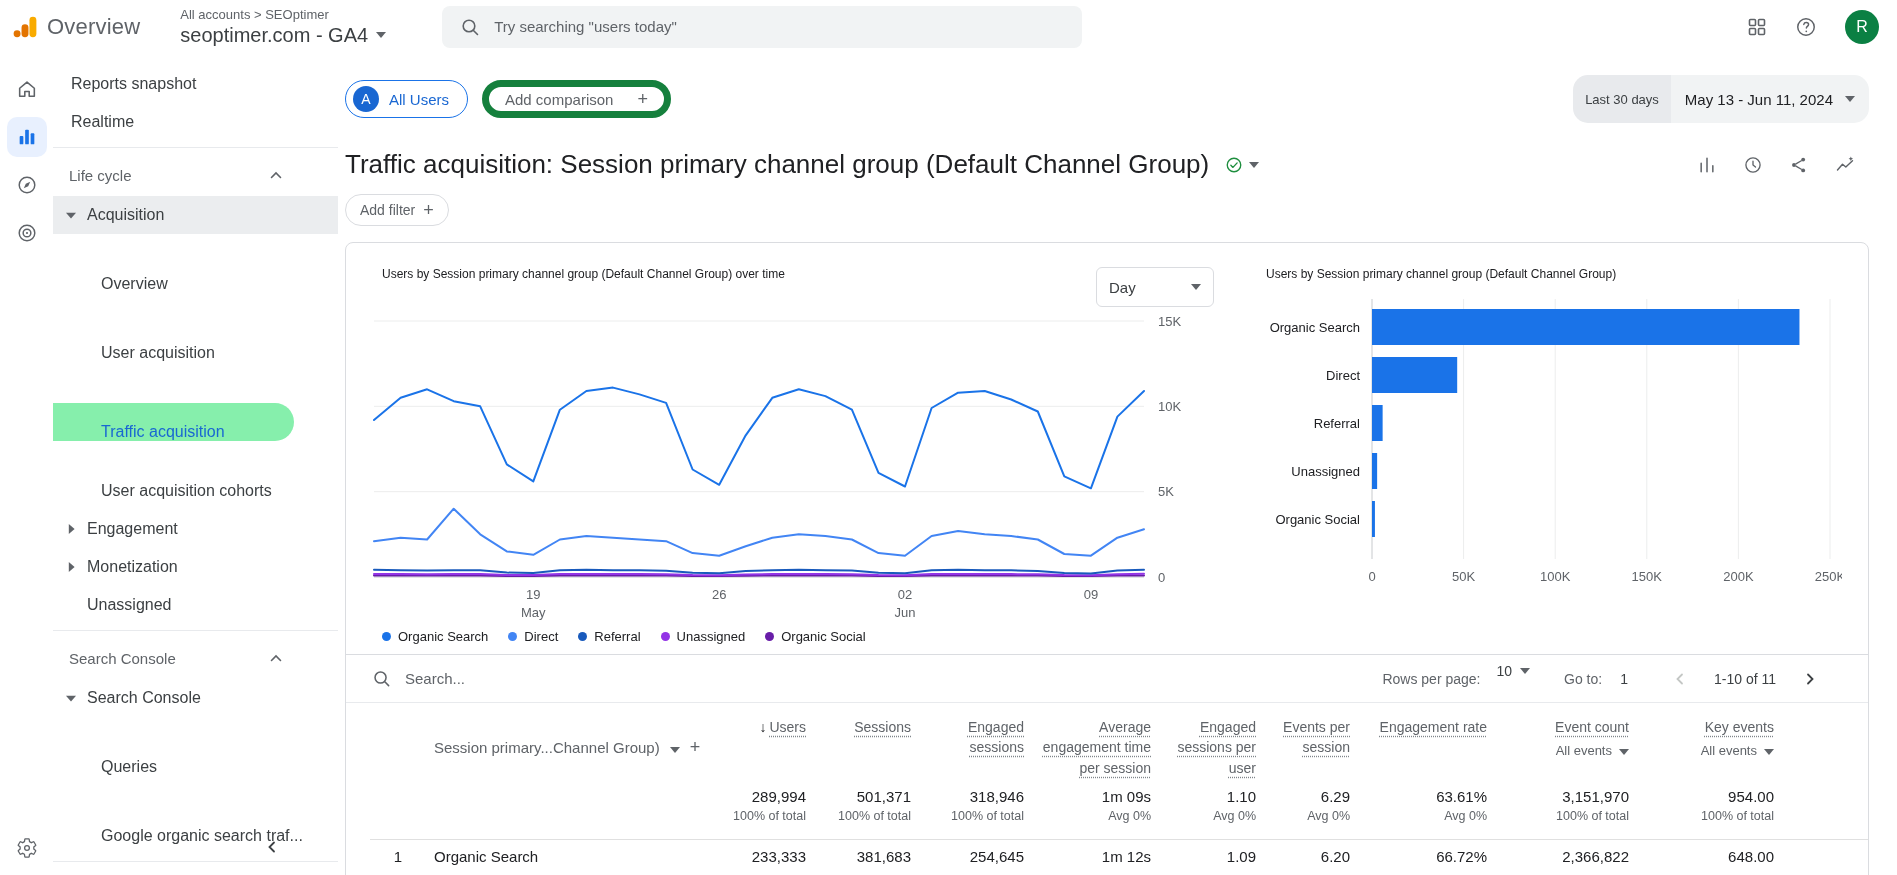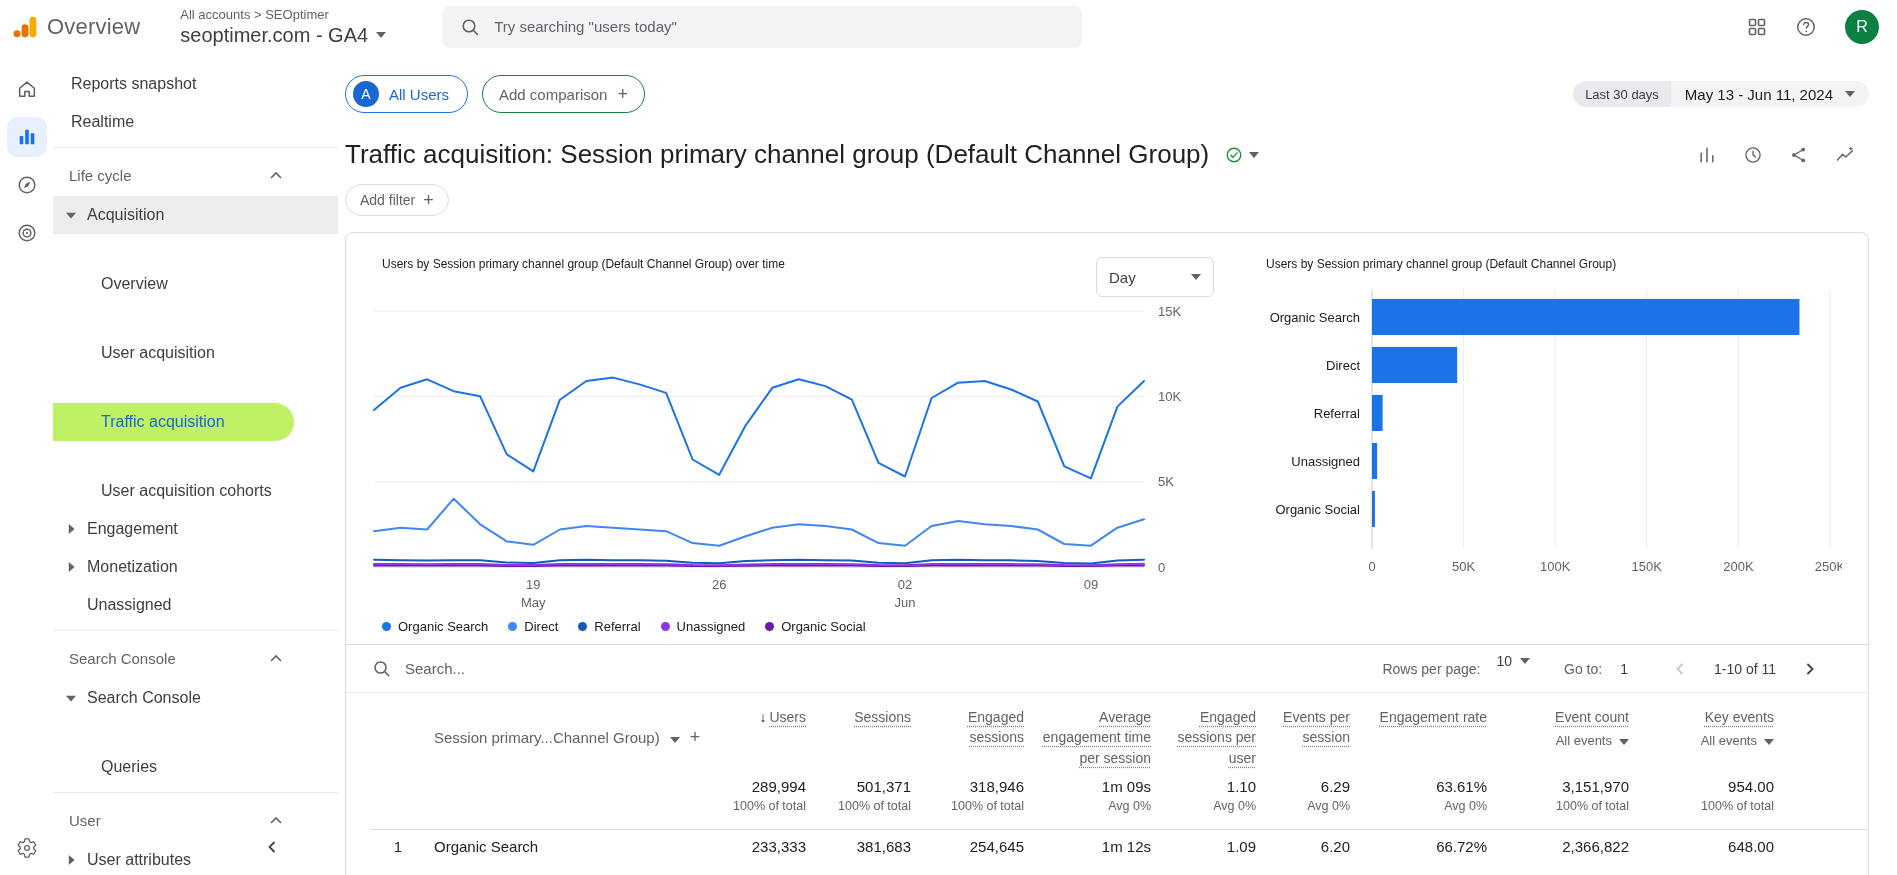--- a/index.html
+++ b/index.html
@@ -29,36 +29,36 @@
   .rail-gear{position:absolute;bottom:16px;left:50%;transform:translateX(-50%);cursor:pointer;}
 
   
   .sidenav{width:285px;flex:0 0 285px;padding-top:12px;position:relative;font-size:16px;}
   .nav-item{height:38px;display:flex;align-items:center;cursor:pointer;color:#3c4043;}
   .nav-item.top{padding-left:18px;}
   .nav-item.parent{padding-left:12px;gap:10px;}
   .nav-item.parent.leaf{padding-left:34px;}
   .nav-item.parent.active{background:#ebedef;}
   .nav-item.child{padding-left:48px;margin-top:31px;}
-  .nav-item.child.selected{background:#bef264;color:#1967d2;border-radius:0 19px 19px 0;margin-right:44px;}
+  .nav-item.child.selected{background:#86efac;color:#1967d2;border-radius:0 19px 19px 0;margin-right:44px;align-items:flex-end;}
   .section-header{height:42px;display:flex;align-items:center;padding-left:16px;color:#5f6368;font-size:15px;cursor:pointer;}
   .section-header .chev{margin-left:auto;margin-right:56px;display:flex;}
   .nav-divider{border-top:1px solid #e8eaed;margin:6px 0;}
   .tri{display:flex;width:12px;justify-content:center;}
   .collapse-btn{position:absolute;bottom:14px;right:52px;width:28px;height:28px;display:flex;align-items:center;justify-content:center;cursor:pointer;}
 
   
   .main{flex:1;padding:22px 28px 0 7px;min-width:0;}
   .controls-row{display:flex;align-items:center;}
   .chip{height:38px;display:flex;align-items:center;border-radius:19px;font-size:15px;cursor:pointer;}
   .chip.all-users{border:1px solid #1a73e8;color:#1967d2;gap:10px;padding:0 18px 0 7px;}
   .a-badge{width:26px;height:26px;border-radius:50%;background:#1967d2;color:#fff;font-size:14px;display:flex;align-items:center;justify-content:center;}
-  .chip.add-comparison{border:1px solid #15803d;color:#5f6368;gap:10px;padding:0 16px;margin-left:14px;}
+  .chip.add-comparison{border:7px solid #15803d;color:#5f6368;gap:24px;padding:0 16px;margin-left:14px;}
   .plus-glyph{font-size:18px;color:#5f6368;line-height:1;}
-  .date-picker{margin-left:auto;display:flex;height:26px;border-radius:15px;overflow:hidden;cursor:pointer;}
+  .date-picker{margin-left:auto;display:flex;height:48px;border-radius:15px;overflow:hidden;cursor:pointer;}
   .date-preset{background:#e8eaed;display:flex;align-items:center;padding:0 12px;font-size:13px;color:#3c4043;}
   .date-range{background:#f1f3f4;display:flex;align-items:center;gap:12px;padding:0 14px;font-size:15px;color:#202124;}
 
   .title-row{display:flex;align-items:center;margin-top:26px;}
   .page-title{font-size:26px;font-weight:400;color:#202124;}
   .validity-badge{margin-left:10px;display:flex;align-items:center;gap:6px;padding:4px 6px;border-radius:14px;cursor:pointer;}
   .title-actions{margin-left:auto;display:flex;align-items:center;gap:26px;margin-right:14px;}
   .icon-btn{display:flex;align-items:center;justify-content:center;cursor:pointer;}
   .add-filter{margin-top:14px;display:inline-flex;align-items:center;gap:8px;height:32px;padding:0 14px;
     border:1px solid #dadce0;border-radius:16px;font-size:14px;color:#5f6368;cursor:pointer;}
@@ -268,20 +268,23 @@
       <div class="nav-item parent">
         <span class="tri">
           <svg width="10" height="7" viewBox="0 0 10 7">
             <path d="M0 .8h10L5 6.6z" fill="#5f6368"></path>
           </svg>
         </span>
         <span>Search Console</span>
       </div>
       <div class="nav-item child">
         <span>Queries</span>
+      </div>
+      <div class="nav-item child">
+        <span>Google organic search traf...</span>
       </div>
       <div class="nav-divider"></div>
       <div class="section-header">
         <span>User</span>
         <span class="chev">
           <svg width="12" height="8" viewBox="0 0 12 8" fill="none" stroke="#5f6368" stroke-width="1.6" stroke-linecap="round">
             <path d="M1.5 6.5 6 2l4.5 4.5"></path>
           </svg>
         </span>
       </div>

